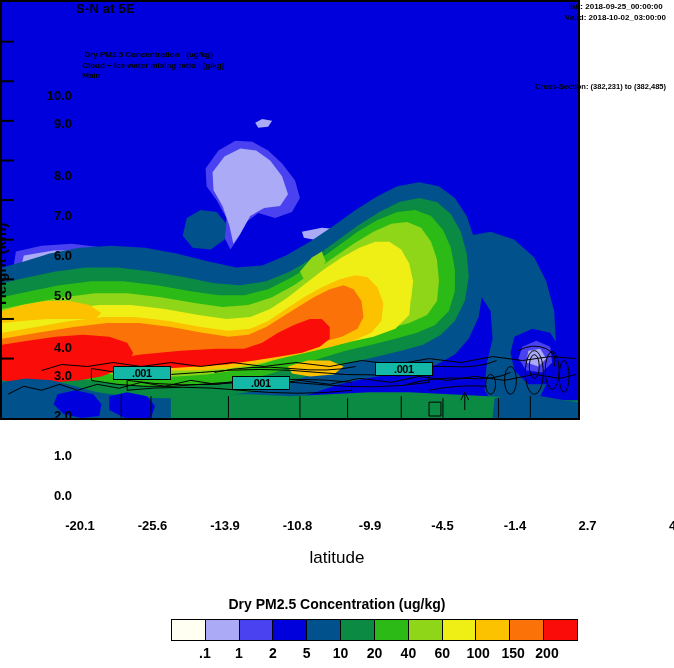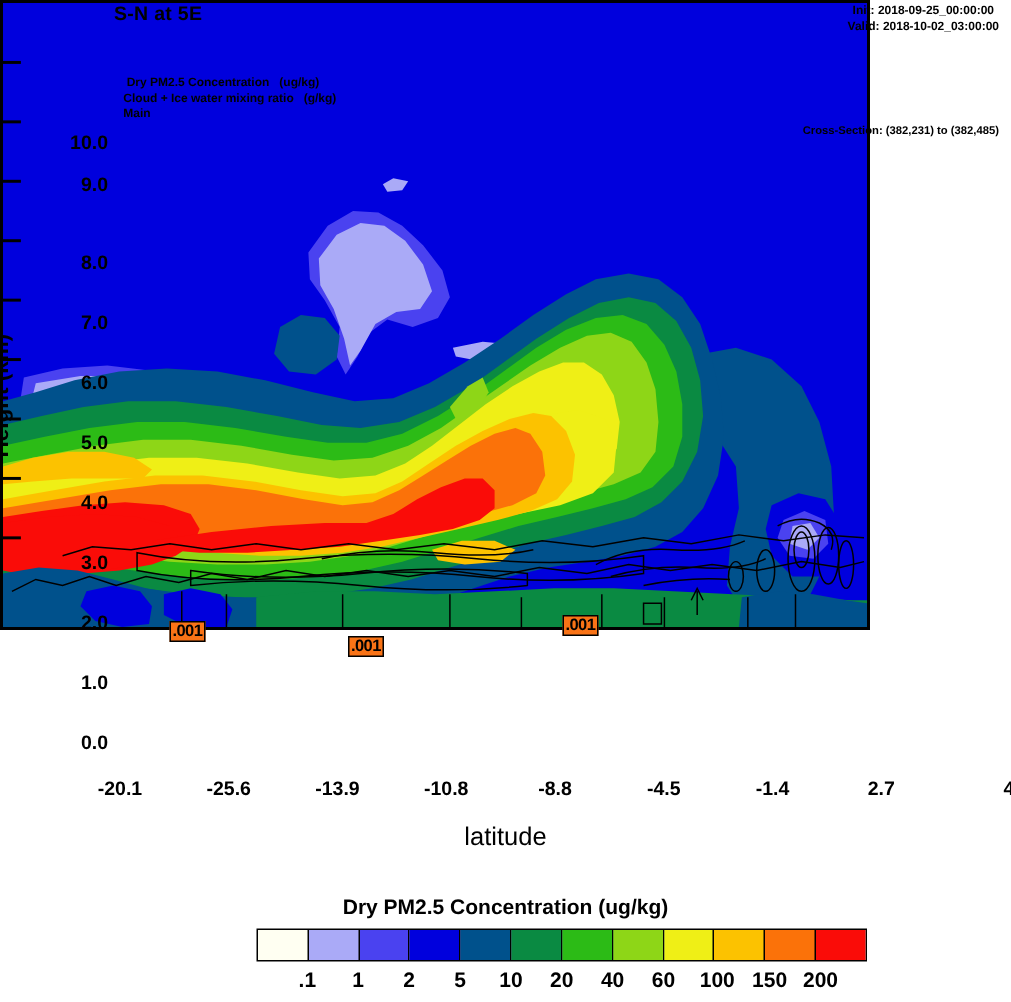--- a/index.html
+++ b/index.html
@@ -10,22 +10,22 @@
   
   #title-main{left:76px;top:1px;font-size:13px;font-weight:bold;letter-spacing:.2px;}
   #init-block{right:8px;top:1px;text-align:center;font-size:8px;font-weight:bold;line-height:11px;}
   #field-block{left:80px;top:50px;font-size:8px;font-weight:bold;line-height:10.5px;white-space:pre;}
   #xsec{right:8px;top:82px;font-size:7.5px;font-weight:bold;margin-left:43px;}
   
   #plot{left:80px;top:95px;width:580px;height:420px;border:2px solid #000;box-sizing:border-box;
         background:#0000ee;overflow:hidden;}
   #plot svg{display:block;width:100%;height:100%;}
   
-  .clabel{position:absolute;background:#f97316;border:1px solid #000;font-size:11px;font-weight:bold;
-          padding:0 1px;line-height:12px;letter-spacing:-.4px;margin-top:48px;}
+  .clabel{position:absolute;background:#14b8a6;border:1px solid #000;font-size:11px;font-weight:bold;
+          padding:0 18px;line-height:12px;letter-spacing:-.4px;}
   
   #contour-legend{position:absolute;left:125px;top:2px;background:#fff;border:2px solid #000;
           font-size:12.5px;font-weight:normal;padding:1px 4px 2px 4px;line-height:14px;white-space:nowrap;}
   #ylabels div{position:absolute;right:0;font-size:13px;font-weight:bold;text-align:right;
                transform:translateY(-50%);white-space:nowrap;}
   #ylabels{position:absolute;left:0;top:95px;width:72px;height:420px;}
   #ytitle{position:absolute;left:-8px;top:305px;font-size:15px;font-weight:bold;
           transform:rotate(-90deg);transform-origin:left top;white-space:nowrap;}
   #xlabels{position:absolute;left:80px;top:518px;width:580px;height:20px;}
   #xlabels div{position:absolute;top:0;font-size:13px;font-weight:bold;
@@ -57,21 +57,21 @@
  Main</div>
 
 <div class="abs" id="xsec">Cross-Section: (382,231) to (382,485)</div>
 
 <div id="ytitle">Height (km)</div>
 <div id="ylabels">
   <div style="top:400.0px">0.0</div>
   <div style="top:360.0px">1.0</div>
   <div style="top:320.0px">2.0</div>
   <div style="top:280.0px">3.0</div>
-  <div style="top:240.0px">4.0</div>
+  <div style="top:252px">4.0</div>
   <div style="top:200.0px">5.0</div>
   <div style="top:160.0px">6.0</div>
   <div style="top:120.0px">7.0</div>
   <div style="top:80.0px">8.0</div>
   <div style="top:28px">9.0</div>
   <div style="top:0.0px">10.0</div>
 </div>
 
 <div id="plot">
   <svg viewBox="0 0 580 420" preserveAspectRatio="none">
@@ -224,21 +224,21 @@
   <div class="clabel" style="left:232px;top:376px">.001</div>
   <div class="clabel" style="left:375px;top:362px">.001</div>
 
 </div>
 
 <div id="xlabels">
   <div style="left:0px">-20.1</div>
   <div style="left:72.5px">-25.6</div>
   <div style="left:145px">-13.9</div>
   <div style="left:217.5px">-10.8</div>
-  <div style="left:290px">-8.8</div>
+  <div style="left:290px">-9.9</div>
   <div style="left:362.5px">-4.5</div>
   <div style="left:435px">-1.4</div>
   <div style="left:507.5px">2.7</div>
   <div style="left:598px">4.8</div>
 </div>
 <div id="xtitle">latitude</div>
 
 <div id="cbar-title">Dry PM2.5 Concentration  (ug/kg)</div>
 <div id="cbar">
   <div class="sw" style="background:#fffff2"></div>

